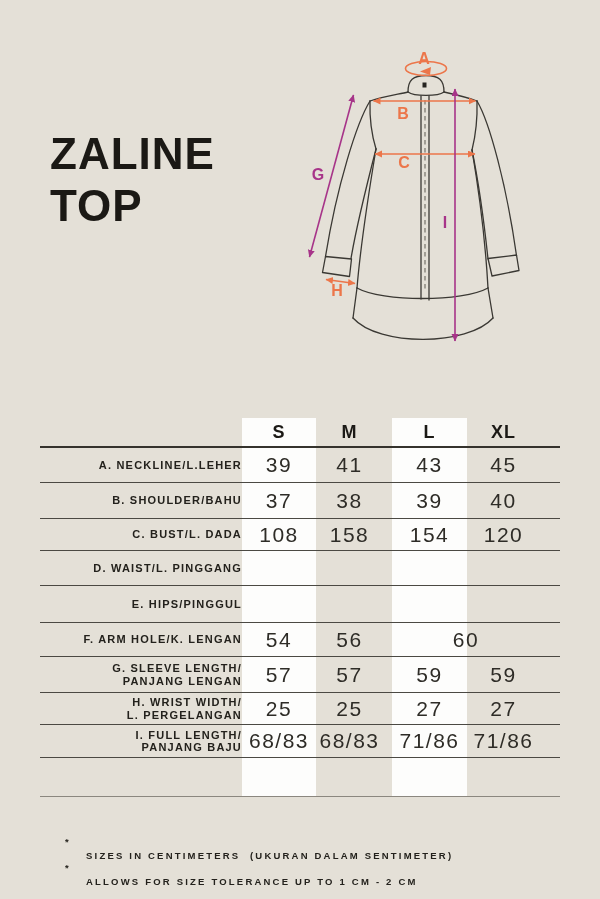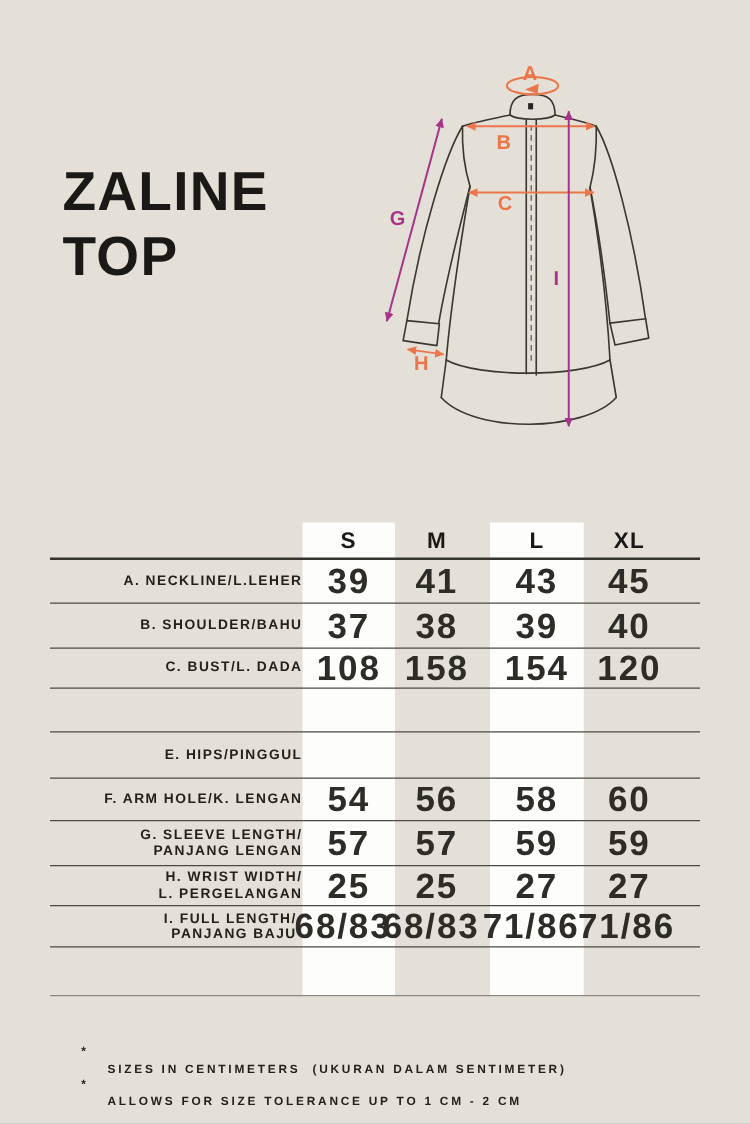--- a/index.html
+++ b/index.html
@@ -44,21 +44,21 @@
   .c.lab{width:202px;justify-content:flex-start;padding-left:22px;
          flex-direction:column;align-items:flex-end;justify-content:center;}
   .c.cs{width:74px;}
   .c.cm{width:76px;padding-right:9px;}
   .c.cl{width:75px;}
   .c.cxl{flex:1;padding-right:20px;}
   .hdr{font-size:18px;font-weight:bold;letter-spacing:1px;color:var(--ink,#1b1915);}
   .lab .l1,.lab .l2{display:block;font-size:11px;font-weight:bold;letter-spacing:1.2px;
         line-height:12.5px;color:var(--label-ink,#23211c);white-space:pre-wrap;}
   .lab .l2{padding-left:15px;}
-  .val{font-size:28px;font-weight:700;letter-spacing:1.5px;color:var(--value-ink,#2e2c27);}
+  .val{font-size:21px;font-weight:400;letter-spacing:1.5px;color:var(--value-ink,#2e2c27);}
   
   .notes{position:absolute;left:65px;top:836px;right:20px;
          display:grid;grid-template-columns:21px 1fr;
          font-size:9.5px;font-weight:bold;letter-spacing:2.2px;line-height:11.6px;
          color:var(--label-ink,#23211c);}
   .notes .star{text-align:left;}
   .notes .ntext{white-space:pre-wrap;margin-top:14px;}
 </style>
 </head>
 <body>
@@ -161,20 +161,24 @@
         <span class="l1">C. BUST/L. DADA</span>
         <span class="l2"></span>
       </div>
       <div class="c cs val">108</div>
       <div class="c cm val">158</div>
       <div class="c cl val">154</div>
       <div class="c cxl val">120</div>
     </div>
 
     <div class="trow" style="height:35px">
+      <div class="c lab">
+        <span class="l1">D. WAIST/L. PINGGANG</span>
+        <span class="l2"></span>
+      </div>
       <div class="c cs val"></div>
       <div class="c cm val"></div>
       <div class="c cl val"></div>
       <div class="c cxl val"></div>
     </div>
 
     <div class="trow" style="height:37px">
       <div class="c lab">
         <span class="l1">E. HIPS/PINGGUL</span>
         <span class="l2"></span>
@@ -185,21 +189,20 @@
       <div class="c cxl val"></div>
     </div>
 
     <div class="trow" style="height:34px">
       <div class="c lab">
         <span class="l1">F. ARM HOLE/K. LENGAN</span>
         <span class="l2"></span>
       </div>
       <div class="c cs val">54</div>
       <div class="c cm val">56</div>
-      <div class="c cl val">58</div>
       <div class="c cxl val">60</div>
     </div>
 
     <div class="trow" style="height:36px">
       <div class="c lab">
         <span class="l1">G. SLEEVE LENGTH/</span>
         <span class="l2">PANJANG LENGAN</span>
       </div>
       <div class="c cs val">57</div>
       <div class="c cm val">57</div>

